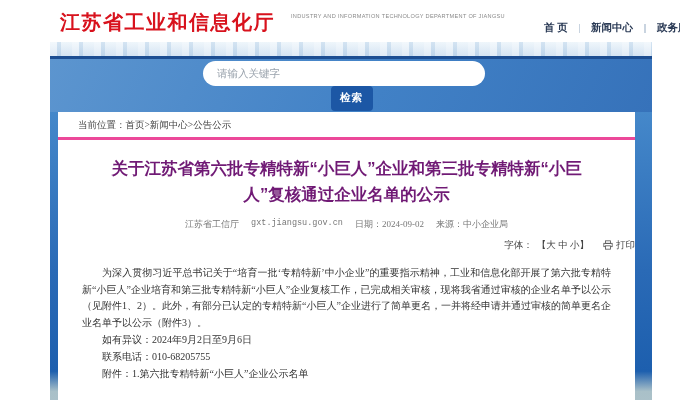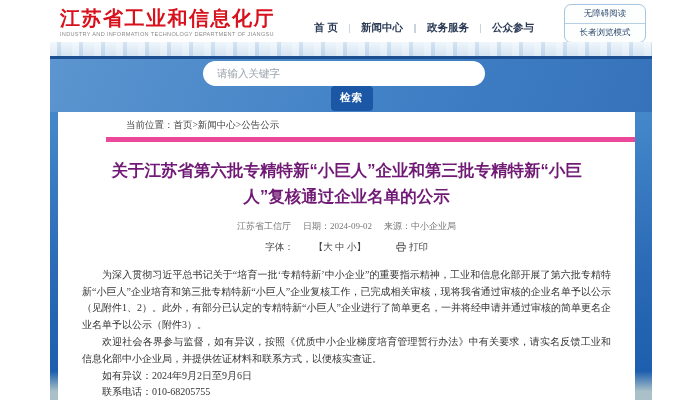--- a/index.html
+++ b/index.html
@@ -5,21 +5,21 @@
   * { margin:0; padding:0; box-sizing:border-box; }
   html,body { background:#ffffff; }
   .page {
     position:relative; width:680px; height:400px; overflow:hidden;
     background:#ffffff; font-family:"Liberation Sans", sans-serif;
   }
   .site { position:absolute; left:50px; top:0; width:602px; height:400px; }
 
   
   .hdr { height:42px; display:flex; align-items:center; padding:2px 6px 0 10px; background:#fff; }
-  .logo-block { display:flex; flex-direction:column; justify-content:center; }
+  .logo-block { display:flex; flex-direction:row; justify-content:center;gap:16px; }
   .logo-title { color:#d8121d; font-size:20px; font-weight:bold; letter-spacing:1.5px; line-height:22px; white-space:nowrap; }
   .logo-sub { color:#8a8a8a; font-size:5.6px; letter-spacing:.3px; margin-top:2px; white-space:nowrap; }
   .nav { display:flex; align-items:center; margin-left:28px; margin-top:12px;text-align:right; }
   .nav-item { font-size:10.5px; font-weight:bold; color:#2a3a55; padding:0 11px; cursor:pointer; white-space:nowrap; }
   .nav-sep { width:1px; height:9px; background:#c9d4e0; }
   .acc-box { margin-left:auto; margin-top:2px; width:82px; border:1px solid #a8c4de; border-radius:7px; overflow:hidden; background:#fdfefe; }
   .acc-btn { display:block; width:100%; text-align:center; font-size:8.5px; color:#2c4a6e; padding:3px 0; cursor:pointer; white-space:nowrap; }
   .acc-btn + .acc-btn { border-top:1px solid #b9cfe2; }
 
   
@@ -40,29 +40,29 @@
     background:#1c57a5; color:#fff; font-size:10.5px; font-weight:bold; cursor:pointer; letter-spacing:1px; }
 
   
   .band { display:flex; height:288px; }
   .band-strip { background:linear-gradient(180deg,#4588ca 0%,#2a6ab6 55%,#1d5fae 90%,#a9c0c8 97%,#abc1c9 100%); }
   .band-strip.l { width:8px; }
   .band-strip.r { width:17px; }
   .card { flex:1; background:#fff; overflow:hidden; }
 
   .crumb-row { padding:7px 0 5px 20px; font-family:"Liberation Serif", serif;
-    font-size:9.5px; color:#444; border-bottom:5px solid #ec4899;margin-left:48px; }
+    font-size:9.5px; color:#444; border-bottom:3px solid #ec4899; }
   .crumb-path { cursor:pointer; }
 
   .art-title { margin:15px 42px 0; text-align:center; font-size:16.5px; font-weight:bold;
     color:#701a75; line-height:1.6; }
   .meta-row { margin-top:10px; display:flex; justify-content:center; gap:12px;
     font-family:"Liberation Serif", serif; font-size:9px; color:#777; }
   .meta-site { font-family:"Liberation Mono", monospace; font-size:8.5px; }
-  .font-row { margin-top:8px; display:flex; justify-content:center; align-items:center; gap:20px;
+  .font-row { margin-top:8px; display:flex; justify-content:flex-end; align-items:center; gap:4px;
     font-family:"Liberation Serif", serif; font-size:9.5px; color:#444; }
   .font-sizes { cursor:pointer; }
   .print-btn { display:inline-flex; align-items:center; gap:3px; margin-left:10px; cursor:pointer; color:#444;font-family:Liberation Mono, monospace; }
   .print-icon { width:10px; height:10px; display:inline-block; }
 
   .body-text { margin-top:13px; padding:0 24px; font-family:"Liberation Serif", serif;
     font-size:10px; color:#333; line-height:1.68; text-align:justify; }
   .body-text p { text-indent:2em; }
   .plain-line { text-indent:2em; }
   .att-first { cursor:pointer; }
@@ -109,40 +109,40 @@
 
       <div class="card">
         <div class="crumb-row">
           <span>当前位置：</span><span class="crumb-path">首页&gt;新闻中心&gt;公告公示</span>
         </div>
 
         <h1 class="art-title">关于江苏省第六批专精特新“小巨人”企业和第三批专精特新“小巨人”复核通过企业名单的公示</h1>
 
         <div class="meta-row">
           <span>江苏省工信厅</span>
+          <span class="meta-site">gxt.jiangsu.gov.cn</span>
           <span>日期：2024-09-02</span>
           <span>来源：中小企业局</span>
         </div>
 
         <div class="font-row">
           <span>字体：</span>
           <span class="font-sizes">【大 中 小】</span>
           <span class="print-btn">
             <svg class="print-icon" viewBox="0 0 12 12">
               <rect x="3" y="1" width="6" height="3" fill="none" stroke="#555" stroke-width="1"></rect>
               <rect x="1" y="4" width="10" height="4" fill="none" stroke="#555" stroke-width="1"></rect>
               <rect x="3" y="7" width="6" height="4" fill="#fff" stroke="#555" stroke-width="1"></rect>
             </svg>
             <span>打印</span>
           </span>
         </div>
 
         <div class="body-text">
           <p>为深入贯彻习近平总书记关于“培育一批‘专精特新’中小企业”的重要指示精神，工业和信息化部开展了第六批专精特新“小巨人”企业培育和第三批专精特新“小巨人”企业复核工作，已完成相关审核，现将我省通过审核的企业名单予以公示（见附件1、2）。此外，有部分已认定的专精特新“小巨人”企业进行了简单更名，一并将经申请并通过审核的简单更名企业名单予以公示（附件3）。</p>
-          <p>欢迎社会各界参与监督，如有异议，按照《优质中小企业梯度培育管理暂行办法》中有关要求，请实名反馈工业和信息化部中小企业局，并提供佐证材料和联系方式，以便核实查证。</p>
           <div class="plain-line">如有异议：2024年9月2日至9月6日</div>
           <div class="plain-line">联系电话：010-68205755</div>
           <div class="plain-line att-first">附件：1.第六批专精特新“小巨人”企业公示名单</div>
 
         </div>
       </div>
 
       <div class="band-strip r"></div>
     </div>
 

